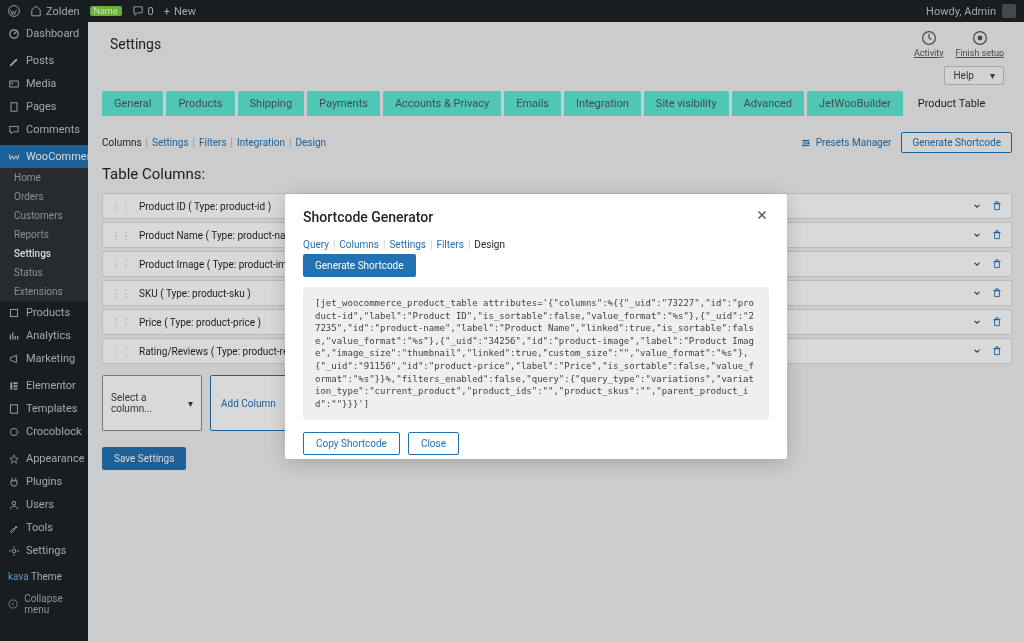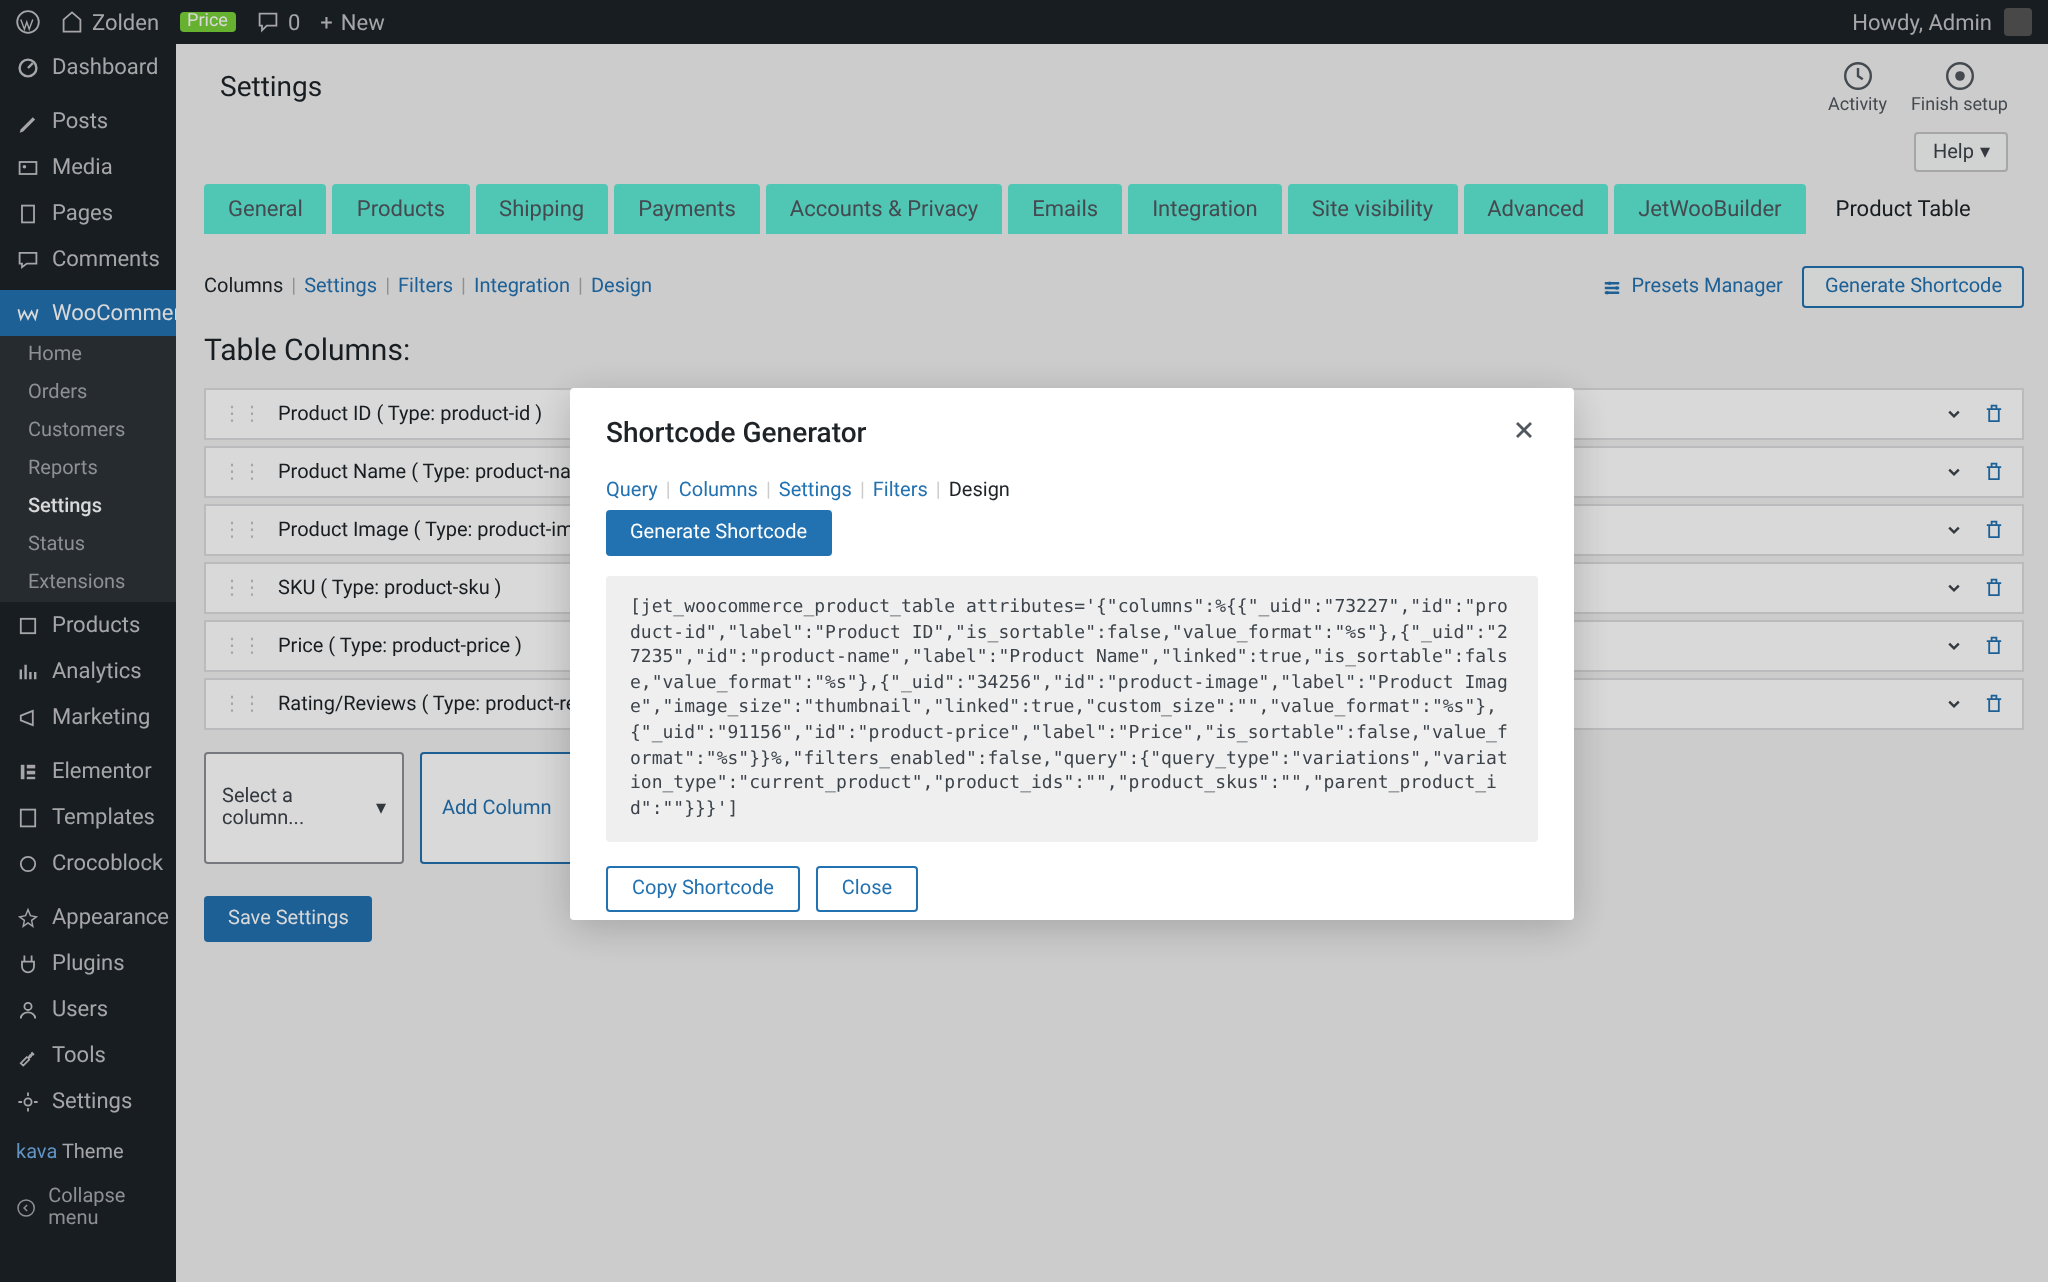--- a/index.html
+++ b/index.html
@@ -25,23 +25,23 @@
 .menu-sep { height: 4px; }
 .collapse-item { padding: 6px 8px; display: flex; align-items: center; gap: 6px; color: #a7aaad; font-size: 10px; cursor: pointer; }
 .theme-label { padding: 5px 8px; font-size: 10px; }
 .theme-label .brand { color: #72aee6; }
 
 
 .content { position: absolute; left: 90px; right: 0; top: 22px; bottom: 0; background: #f0f0f1; overflow: auto; }
 .page-header { display: flex; align-items: center; padding: 8px 20px; }
 .page-header h1 { font-size: 14px; font-weight: 400; color: #1d2327; }
 .header-actions { margin-left: auto; display: flex; align-items: center; gap: 12px; }
-.header-action { text-align: center; color: #50575e; font-size: 9px; cursor: pointer; }
+.header-action { text-align: center; color: #50575e; font-size: 9px; cursor: pointer; text-decoration: underline; }
 .header-action svg { width: 16px; height: 16px; fill: #50575e; display: block; margin: 0 auto 2px; }
-.help-btn { background: #f6f7f7; border: 1px solid #c3c4c7; padding: 3px 8px; font-size: 10px; border-radius: 2px; cursor: pointer; margin: 0 20px 6px auto; display: flex; align-items: center; gap: 3px; width: fit-content; }
+.help-btn { background: #f6f7f7; border: 1px solid #c3c4c7; padding: 3px 8px; font-size: 10px; border-radius: 2px; cursor: pointer; margin: 0 20px 6px auto; display: flex; align-items: center; gap: 16px; width: fit-content; }
 
 
 .tabs { display: flex; gap: 3px; padding: 0 12px; }
 .tab { background: #5eead4; padding: 6px 12px; font-size: 11px; color: #50575e; cursor: pointer; border-radius: 2px 2px 0 0; }
 .tab.active { background: #f0f0f1; color: #1d2327; }
 
 
 .subnav-row { display: flex; align-items: center; padding: 16px 12px 8px; }
 .subnav { display: flex; gap: 4px; font-size: 10px; }
 .subnav a { color: #2271b1; cursor: pointer; }
@@ -101,21 +101,21 @@
           <circle cx="10" cy="10" r="9" fill="none" stroke="#c3c4c7" stroke-width="1.5"></circle>
           <path d="M4 8l3 8 2-6 2 6 3-8" fill="none" stroke="#c3c4c7" stroke-width="1.2"></path>
         </svg>
       </span>
     <span class="ab-item">
         <svg viewBox="0 0 20 20">
           <path d="M10 2l7 6v10H3V8z" fill="none" stroke="#c3c4c7" stroke-width="1.5"></path>
         </svg>
         <span>Zolden</span>
       </span>
-    <span class="live-badge">Price</span>
+    <span class="live-badge">Name</span>
     <span class="ab-item">
         <svg viewBox="0 0 20 20">
           <path d="M3 3h14v10H9l-4 4v-4H3z" fill="none" stroke="#c3c4c7" stroke-width="1.5"></path>
         </svg>
         <span>0</span>
       </span>
     <span class="ab-item">
         <span>+</span>
         <span>New</span>
       </span>

